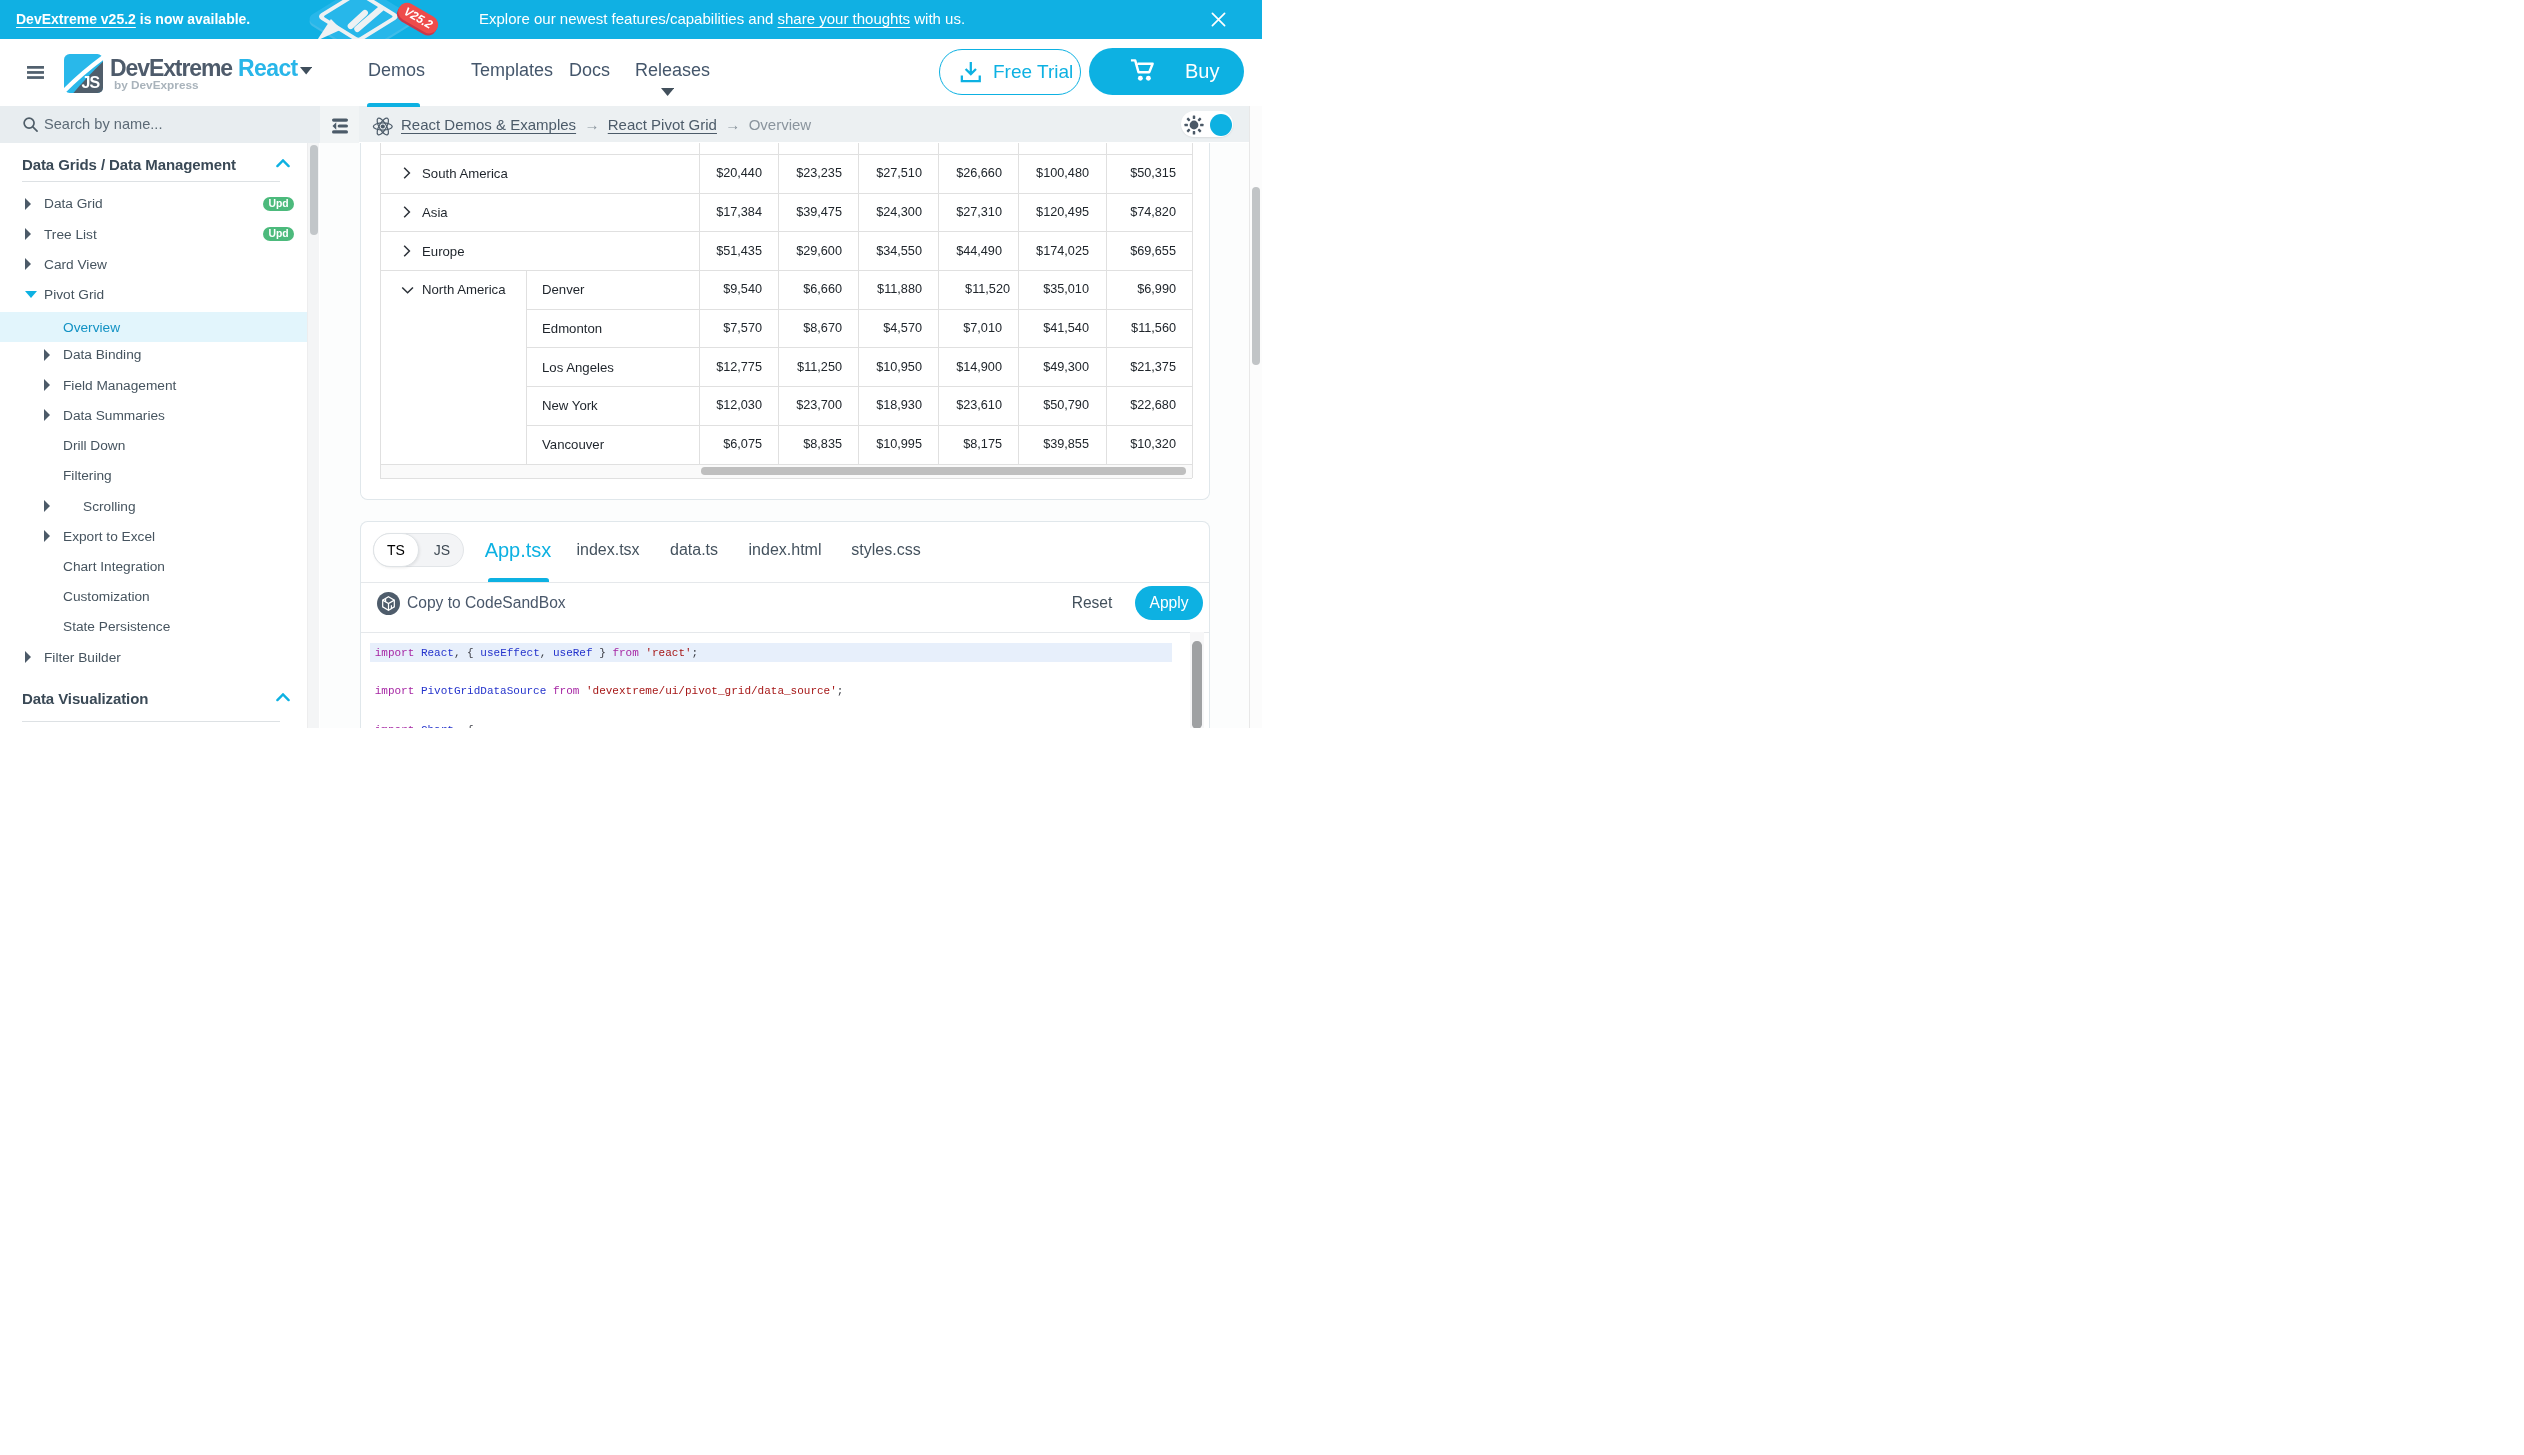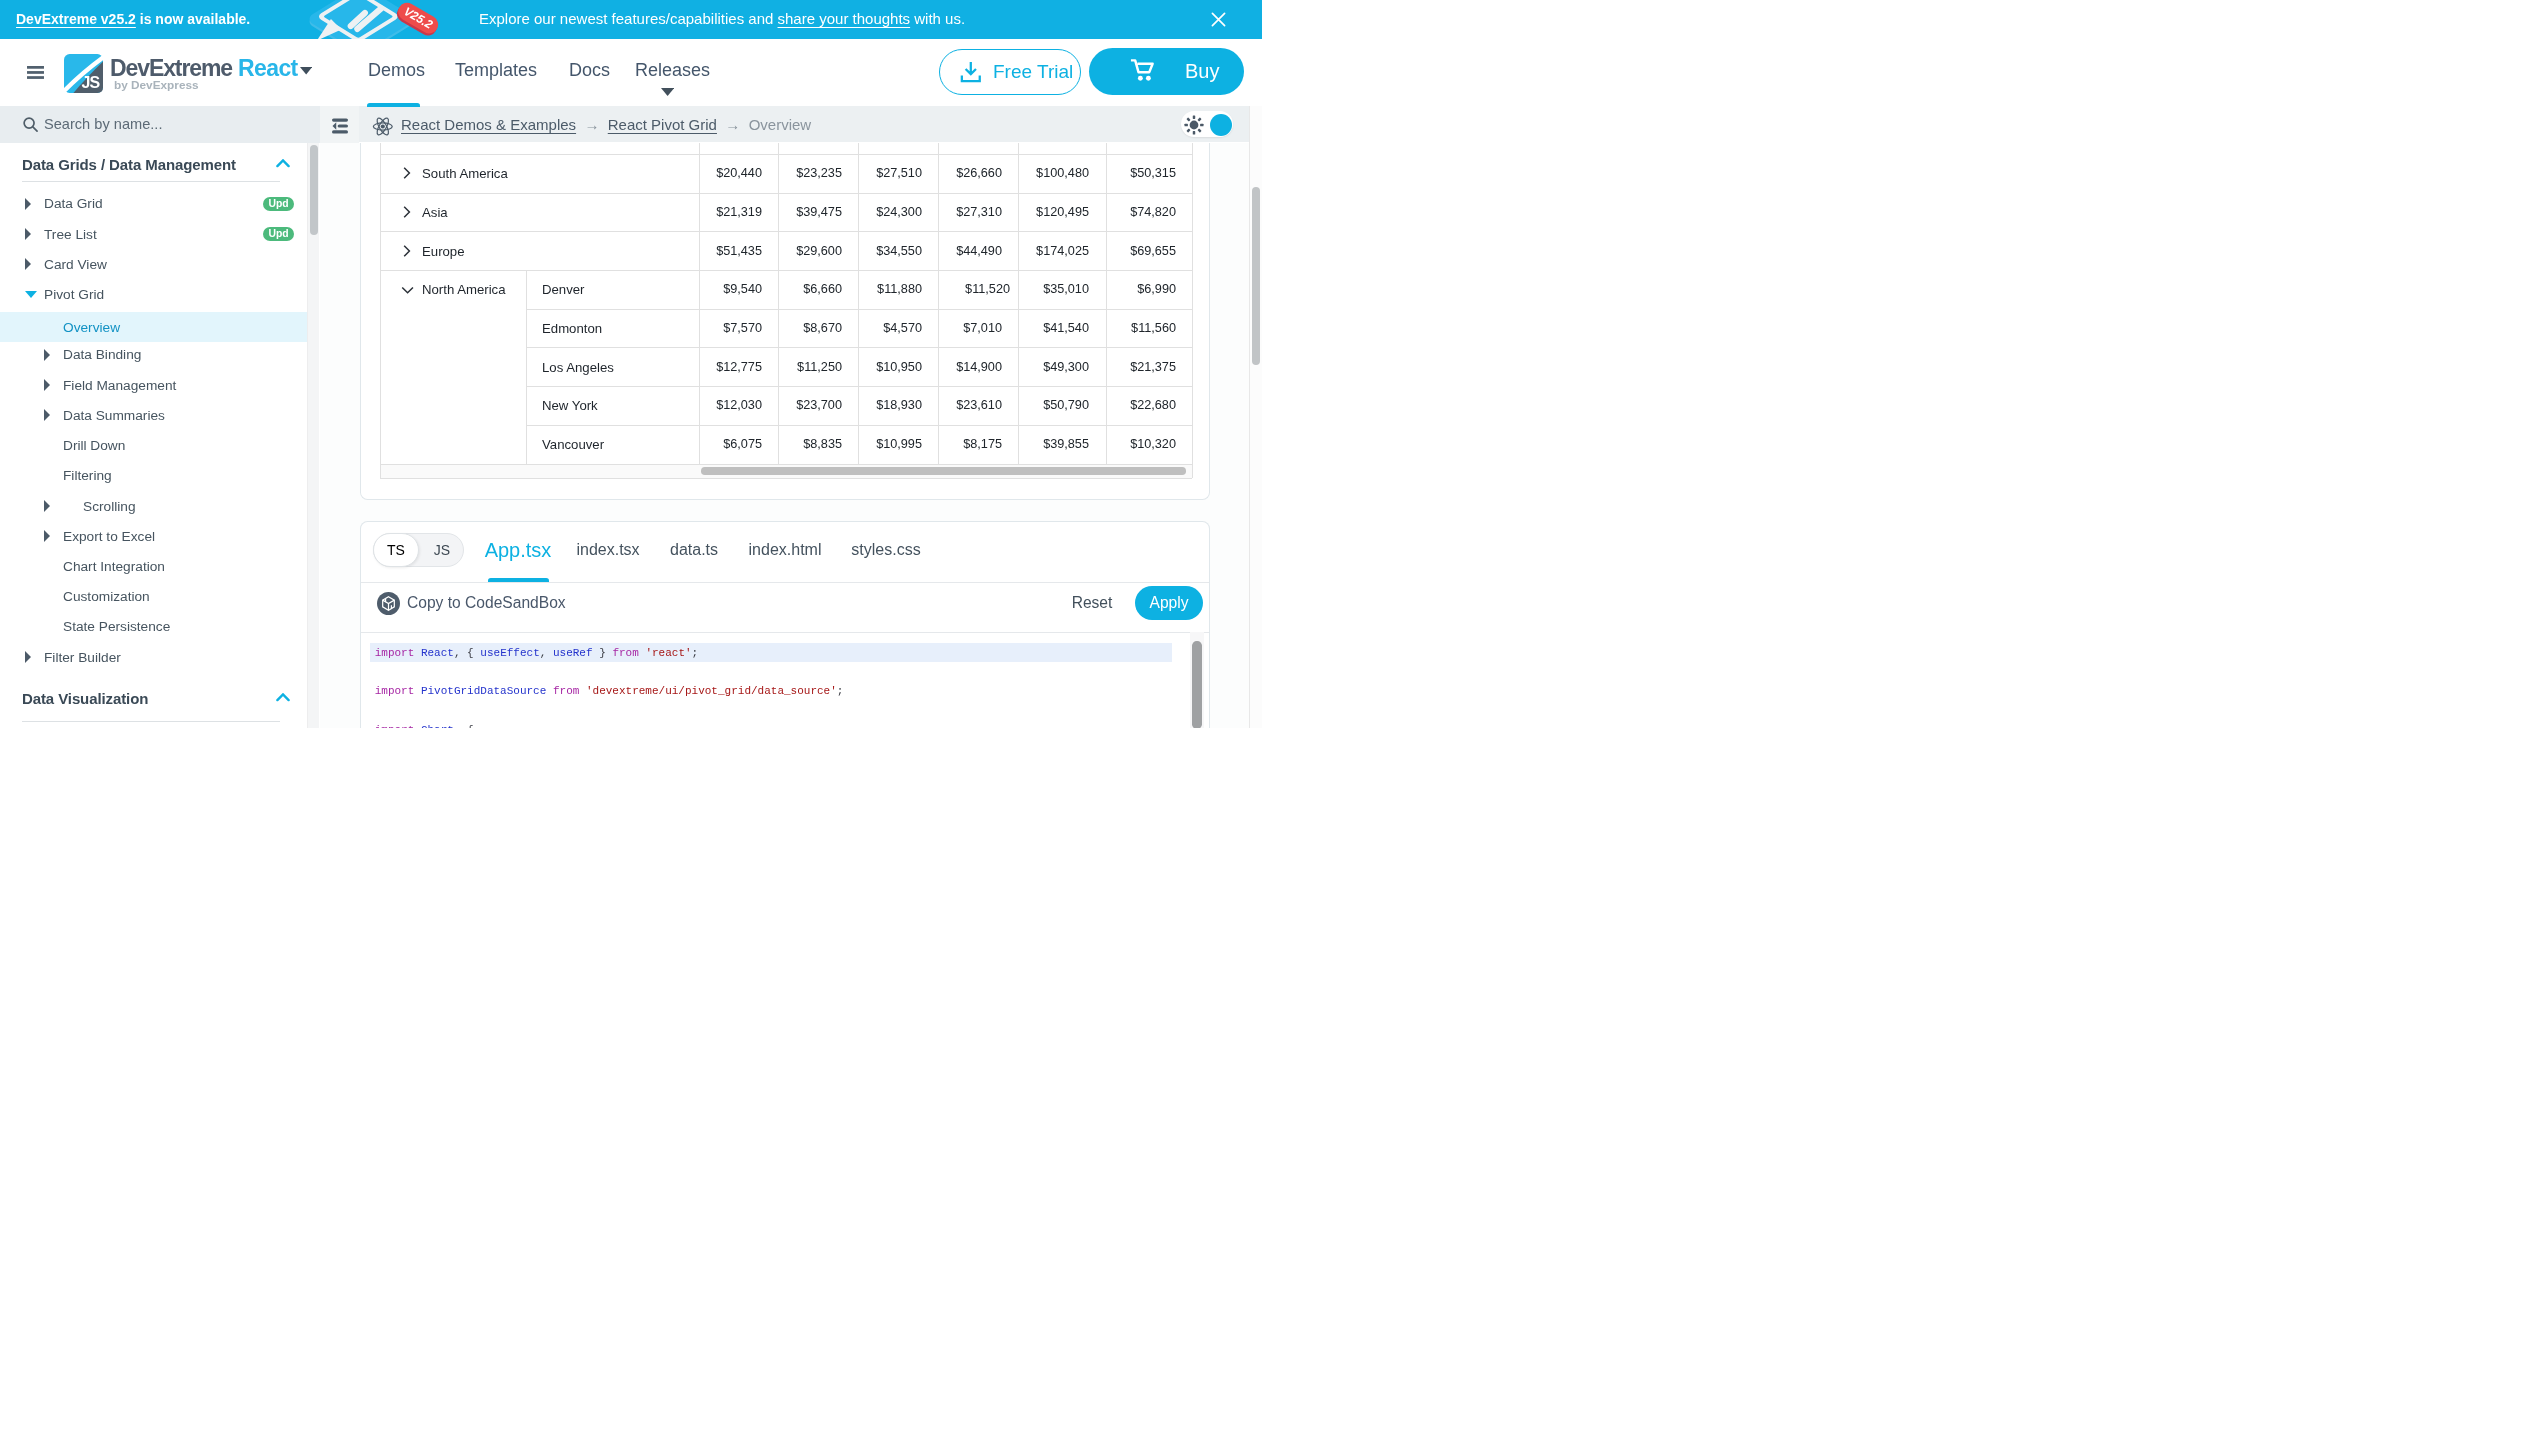--- a/index.html
+++ b/index.html
@@ -80,21 +80,21 @@
     <path d="M-1,40.5 Q18,21 42.5,3" stroke="#fff" stroke-width="4.6" fill="none"></path>
     <text x="28" y="36.5" text-anchor="middle" font-size="17" font-weight="700" fill="#fff" font-family="Liberation Sans" letter-spacing="-1">JS</text>
   </svg>
   <div class="abs" style="left:110px;top:15.6px;font-size:23px;font-weight:700;color:#4e5b6b;letter-spacing:-1.1px;">DevExtreme</div>
   <div class="abs" style="left:114px;top:39px;font-size:11.8px;font-weight:700;color:#a9b3bb;">by DevExpress</div>
   <div class="abs" style="left:238px;top:15.6px;font-size:23px;font-weight:700;color:#29b6e9;letter-spacing:-0.6px;">React</div>
   <svg class="abs" style="left:300px;top:28px" width="12.3" height="8.5" viewBox="0 0 13 9">
       <path d="M0,0 H13 L6.5,8 Z" fill="#3f4e5c"></path>
     </svg>
   <div class="navitem" style="left:368px;">Demos</div>
-  <div class="navitem" style="left:455px;text-align:right;">Templates</div>
+  <div class="navitem" style="left:471px;text-align:right;">Templates</div>
   <div class="navitem" style="left:569px;">Docs</div>
   <div class="navitem" style="left:635px;">Releases</div>
   <div class="abs" style="left:367px;top:64px;width:53px;height:4.2px;background:#0db1e2;border-radius:2.8px 2.8px 0 0;"></div>
   <svg class="abs" style="left:661px;top:49px" width="13.2" height="8.5" viewBox="0 0 14 9">
       <path d="M0,0 H14 L7,8.5 Z" fill="#42505c"></path>
     </svg>
   <div class="abs" style="left:939px;top:10px;width:142px;height:46px;border:1.5px solid #0db1e2;border-radius:23.6px;"></div>
   <svg class="abs" style="left:959px;top:21px" width="23.6" height="24.5" viewBox="0 0 25 26">
     <path d="M12.5,2 V14 M7,9.5 L12.5,15 L18,9.5" stroke="#0db1e2" stroke-width="2.4" fill="none"></path>
     <path d="M3,16.5 V22.5 H22 V16.5" stroke="#0db1e2" stroke-width="2.4" fill="none"></path>
@@ -234,21 +234,21 @@
   <div class="rowlab" style="left:181px;top:185px;">Edmonton</div>
   <div class="rowlab" style="left:181px;top:224px;">Los Angeles</div>
   <div class="rowlab" style="left:181px;top:262px;">New York</div>
   <div class="rowlab" style="left:181px;top:301px;">Vancouver</div>
   <div class="money" style="left:401px;top:30px;">$20,440</div>
     <div class="money" style="left:481px;top:30px;">$23,235</div>
     <div class="money" style="left:561px;top:30px;">$27,510</div>
     <div class="money" style="left:641px;top:30px;">$26,660</div>
     <div class="money" style="left:728px;top:30px;">$100,480</div>
     <div class="money" style="left:815px;top:30px;">$50,315</div>
-  <div class="money" style="left:401px;top:69px;">$21,319</div>
+  <div class="money" style="left:401px;top:69px;">$17,384</div>
     <div class="money" style="left:481px;top:69px;">$39,475</div>
     <div class="money" style="left:561px;top:69px;">$24,300</div>
     <div class="money" style="left:641px;top:69px;">$27,310</div>
     <div class="money" style="left:728px;top:69px;">$120,495</div>
     <div class="money" style="left:815px;top:69px;">$74,820</div>
   <div class="money" style="left:401px;top:108px;">$51,435</div>
     <div class="money" style="left:481px;top:108px;">$29,600</div>
     <div class="money" style="left:561px;top:108px;">$34,550</div>
     <div class="money" style="left:641px;top:108px;">$44,490</div>
     <div class="money" style="left:728px;top:108px;">$174,025</div>

